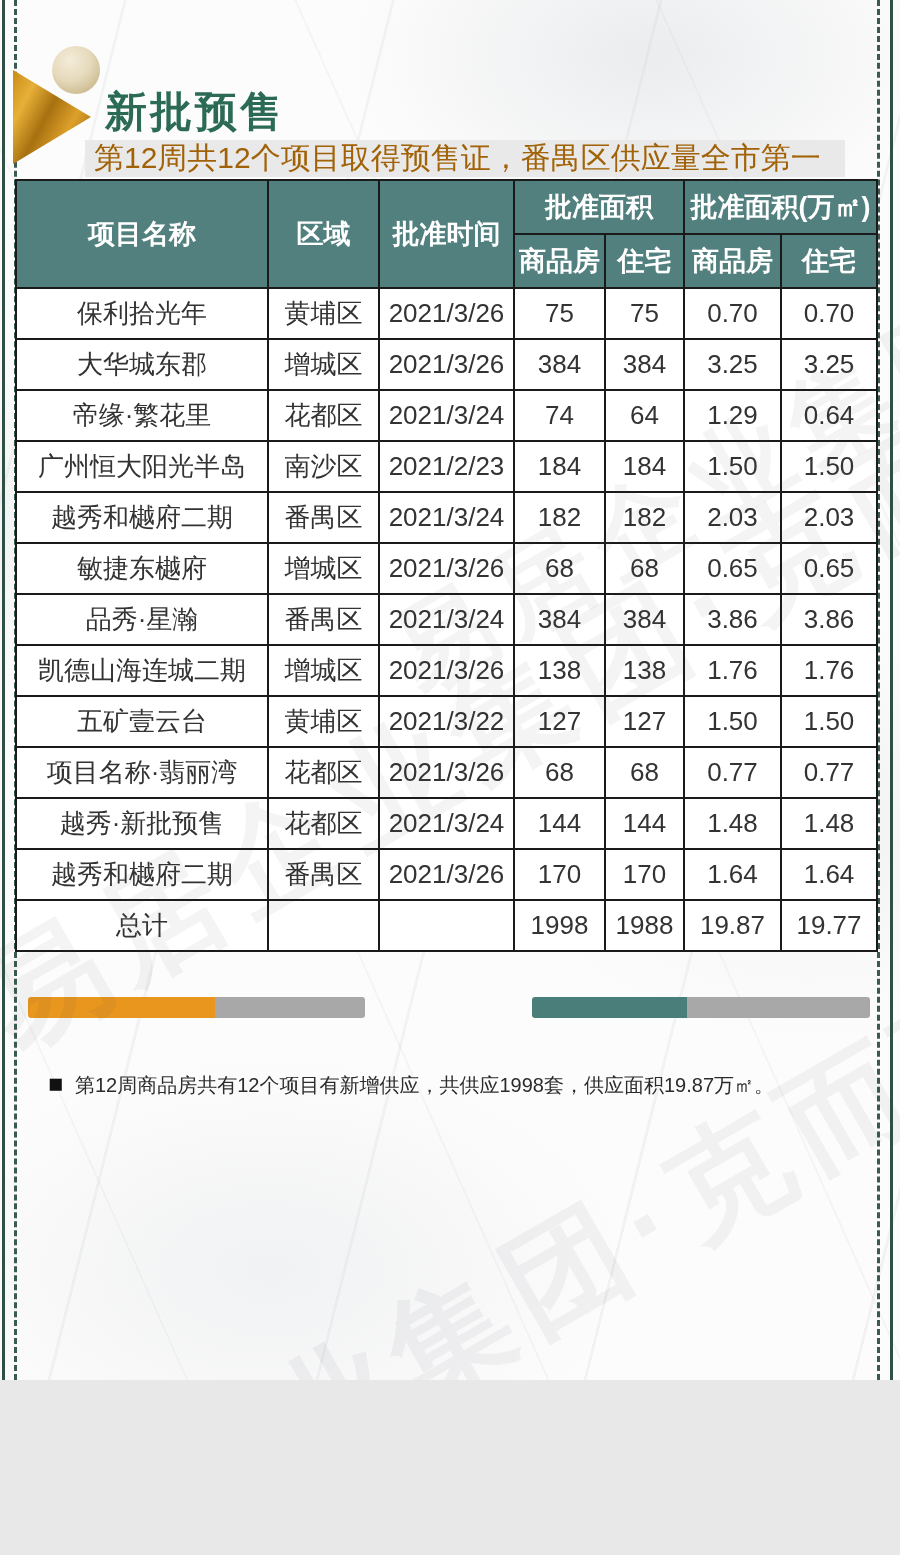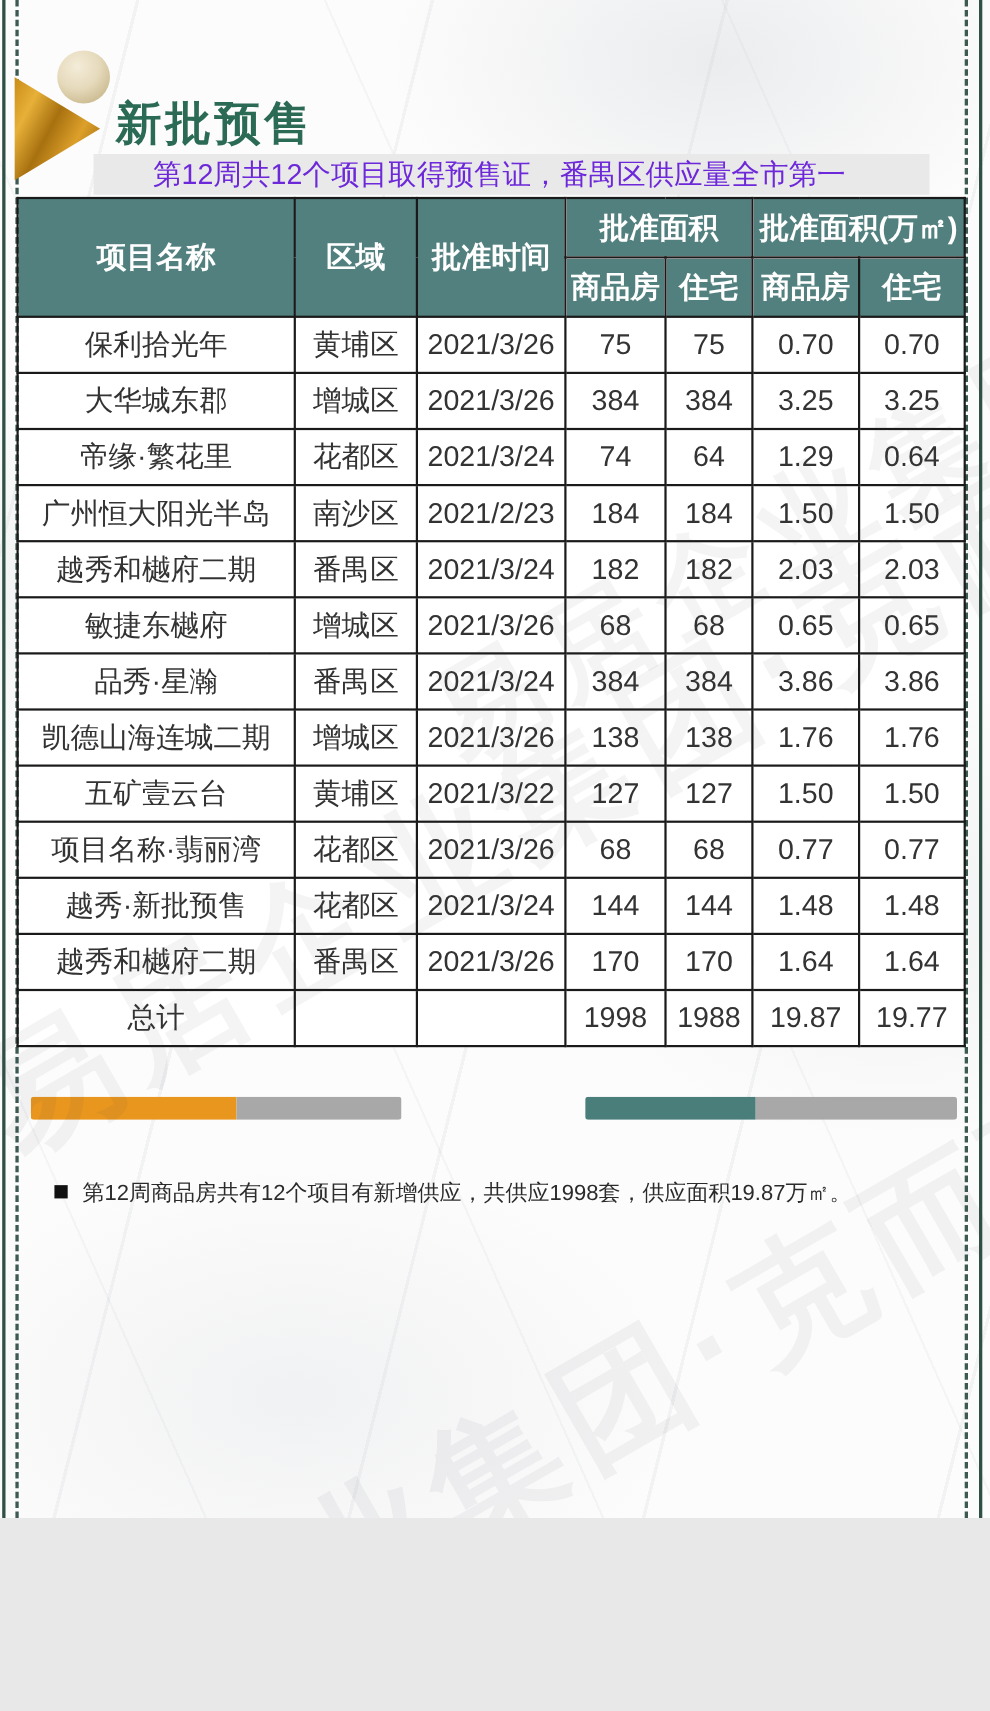--- a/index.html
+++ b/index.html
@@ -23,21 +23,21 @@
   .edge-right-solid{left:890px;top:0;bottom:0;width:3px;background:#2f5045;}
   
   .decor-circle{left:52px;top:46px;width:48px;height:48px;border-radius:50%;z-index:2;
     background:radial-gradient(circle at 38% 30%, #f4ecd9 0%, #e6dabc 45%, #cdbd93 78%, #b2a176 100%);}
   .decor-triangle{left:13px;top:70px;width:78px;height:94px;z-index:1;
     clip-path:polygon(0 0,100% 50%,0 100%);
     background:linear-gradient(118deg,#c98c16 0%,#e7b038 22%,#a87110 45%,#dda02a 68%,#8a5a0a 100%);}
   .page-title{left:105px;top:84px;font-size:42px;font-weight:bold;color:#2b6a55;letter-spacing:3px;z-index:3;}
   .subtitle-bar{left:85px;top:140px;width:760px;height:37px;background:#e9e9e9;z-index:2;
     display:flex;align-items:center;box-sizing:border-box;padding-left:9px;}
-  .subtitle-bar span{font-size:26px;color:#6d28d9;margin-left:45px;}
+  .subtitle-bar span{font-size:30px;color:#a16207;}
   
   .approval-table{position:absolute;left:15px;top:179px;width:861px;z-index:2;
     border-collapse:collapse;table-layout:fixed;}
   .approval-table th,.approval-table td{border:2px solid #1a1a1a;text-align:center;padding:0;overflow:hidden;}
   .approval-table thead th{background:#52807e;color:#ffffff;font-size:27px;font-weight:bold;height:52px;}
   .approval-table tbody td{background:#ffffff;color:#333;font-size:26px;height:49px;}
   
   .note-line{left:120px;top:936px;width:740px;text-align:center;z-index:2;}
   .note-line span{font-size:29px;color:#2e6553;font-weight:bold;}
   .bar{top:997px;height:21px;border-radius:3px;overflow:hidden;display:flex;z-index:2;}

